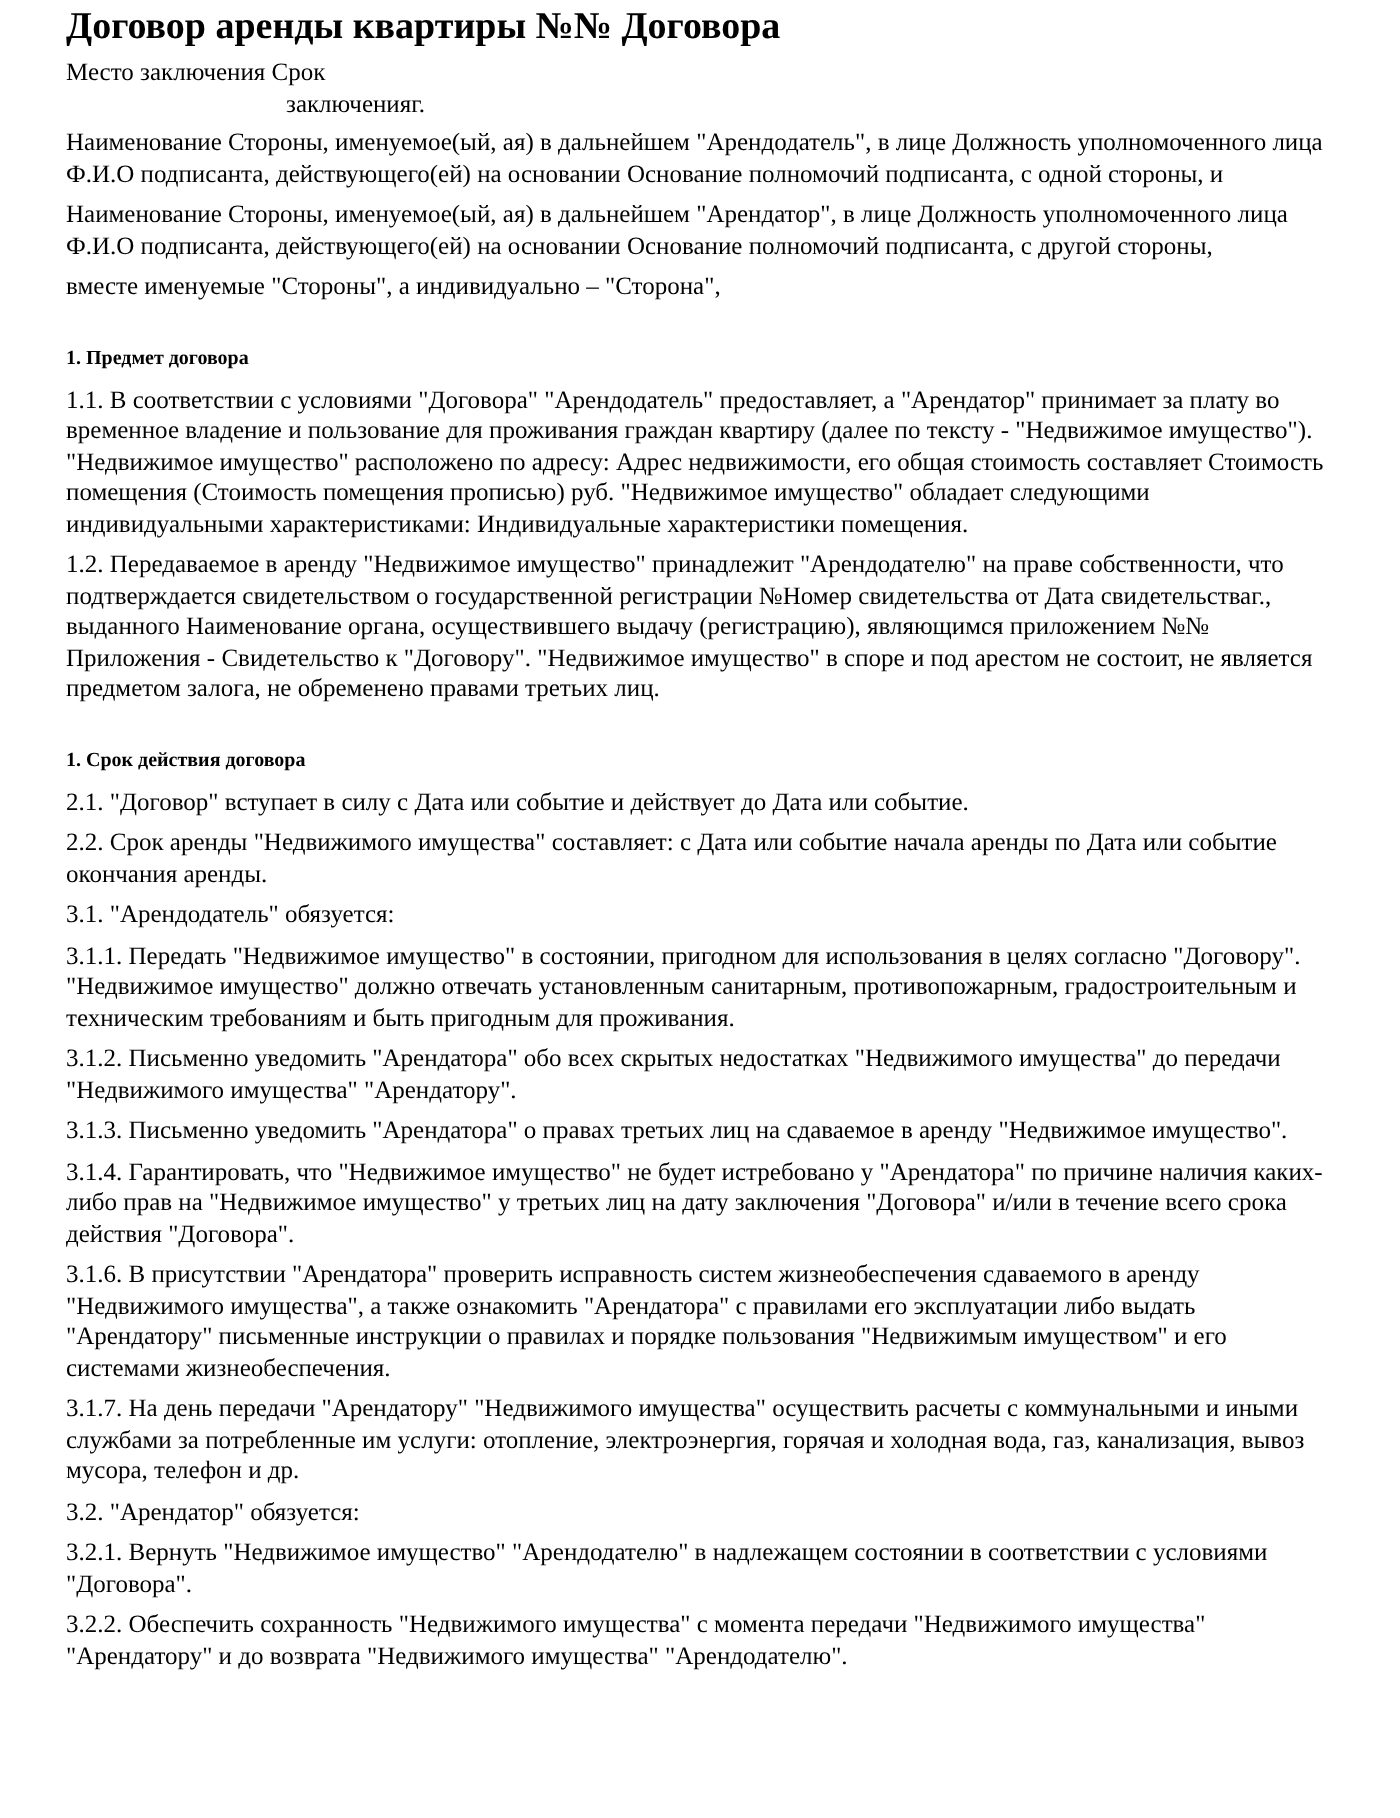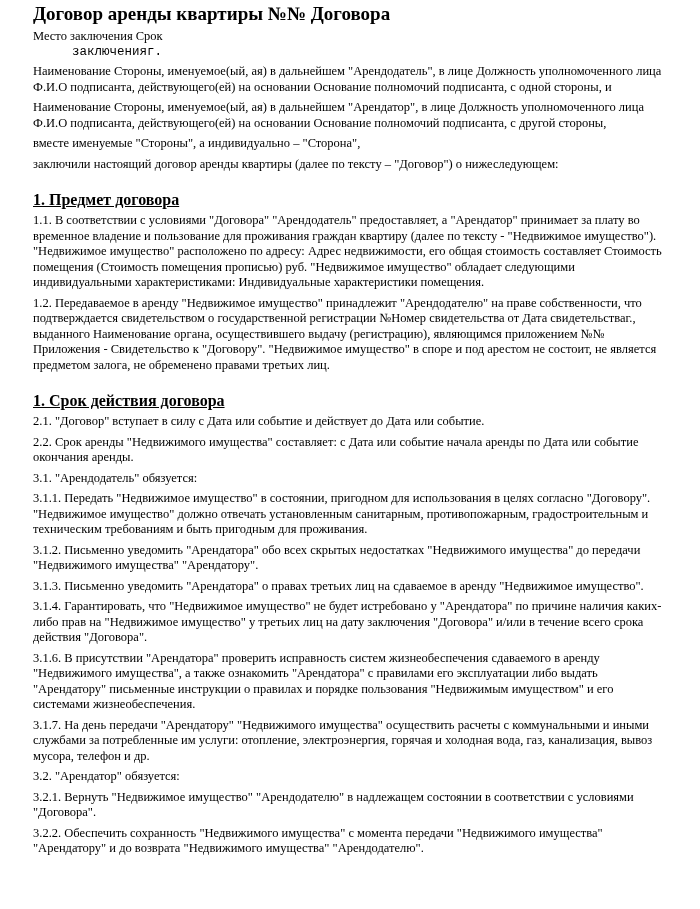--- a/index.html
+++ b/index.html
@@ -14,46 +14,44 @@
     line-height: 15.5px;
     padding: 5px 33px 12px 33px;
   }
   .doc-title {
     font-size: 19px;
     font-weight: bold;
     line-height: 17px;
     margin: 0 0 7px 0;
   }
   .place-date-line { margin: 0; }
-  .place-date-indent { margin-left: 39px; font-family: Liberation Mono, monospace; }
+  .place-date-indent { margin-left: 110px; }
   .para { margin: 4px 0 5px 0; }
   .section-heading {
-    font-size: 16px;
+    font-size: 10px;
     font-weight: bold;
     line-height: 16px;
     margin: 20px 0 5px 0;
-    text-decoration: underline;
   }
 </style>
 </head>
 <body>
 
 <div class="page">
 
   <h1 class="doc-title">Договор аренды квартиры №№ Договора</h1>
 
   <div class="place-date">
     <div class="place-date-line">Место заключения Срок</div>
     <div class="place-date-line place-date-indent">заключенияг.</div>
   </div>
 
   <p class="para">Наименование Стороны, именуемое(ый, ая) в дальнейшем "Арендодатель", в лице Должность уполномоченного лица Ф.И.О подписанта, действующего(ей) на основании Основание полномочий подписанта, с одной стороны, и</p>
   <p class="para">Наименование Стороны, именуемое(ый, ая) в дальнейшем "Арендатор", в лице Должность уполномоченного лица Ф.И.О подписанта, действующего(ей) на основании Основание полномочий подписанта, с другой стороны,</p>
   <p class="para">вместе именуемые "Стороны", а индивидуально – "Сторона",</p>
-  <p class="para">заключили настоящий договор аренды квартиры (далее по тексту – "Договор") о нижеследующем:</p>
 
   <h2 class="section-heading">1. Предмет договора</h2>
   <p class="para">1.1. В соответствии с условиями "Договора" "Арендодатель" предоставляет, а "Арендатор" принимает за плату во временное владение и пользование для проживания граждан квартиру (далее по тексту - "Недвижимое имущество"). "Недвижимое имущество" расположено по адресу: Адрес недвижимости, его общая стоимость составляет Стоимость помещения (Стоимость помещения прописью) руб. "Недвижимое имущество" обладает следующими индивидуальными характеристиками: Индивидуальные характеристики помещения.</p>
   <p class="para">1.2. Передаваемое в аренду "Недвижимое имущество" принадлежит "Арендодателю" на праве собственности, что подтверждается свидетельством о государственной регистрации №Номер свидетельства от Дата свидетельстваг., выданного Наименование органа, осуществившего выдачу (регистрацию), являющимся приложением №№ Приложения - Свидетельство к "Договору". "Недвижимое имущество" в споре и под арестом не состоит, не является предметом залога, не обременено правами третьих лиц.</p>
 
   <h2 class="section-heading">1. Срок действия договора</h2>
   <p class="para">2.1. "Договор" вступает в силу с Дата или событие и действует до Дата или событие.</p>
   <p class="para">2.2. Срок аренды "Недвижимого имущества" составляет: с Дата или событие начала аренды по Дата или событие окончания аренды.</p>
 
   <p class="para">3.1. "Арендодатель" обязуется:</p>

